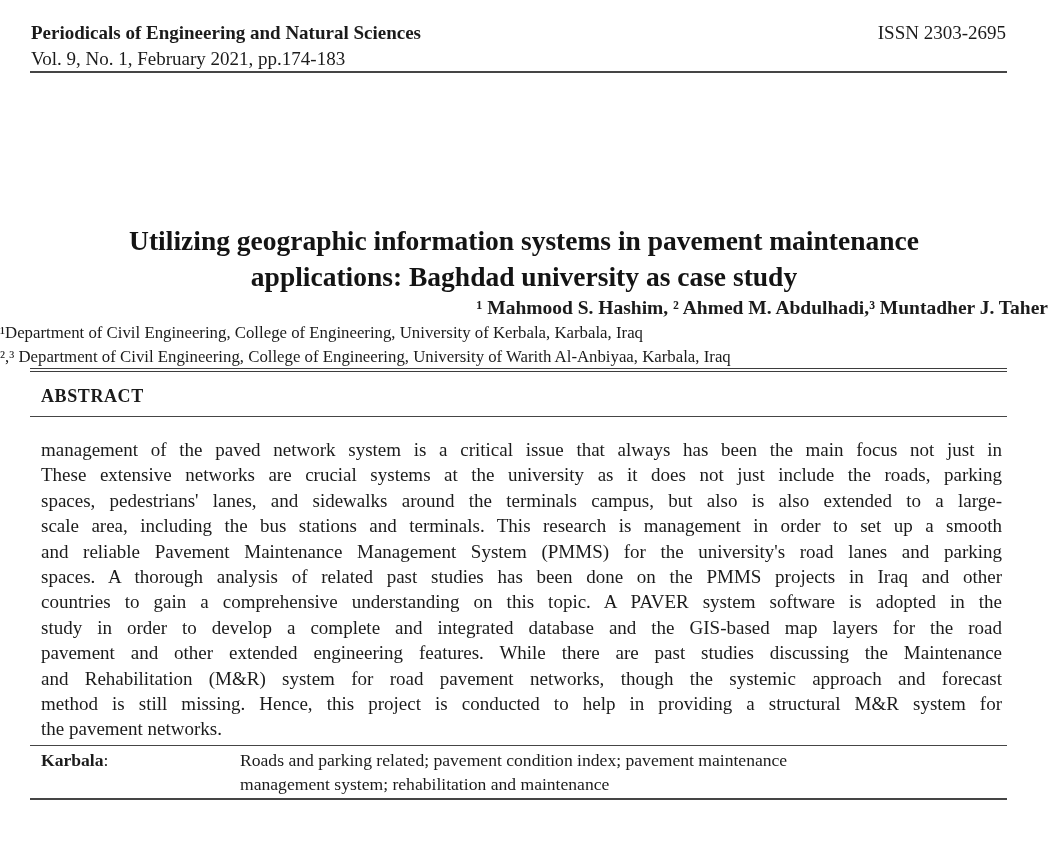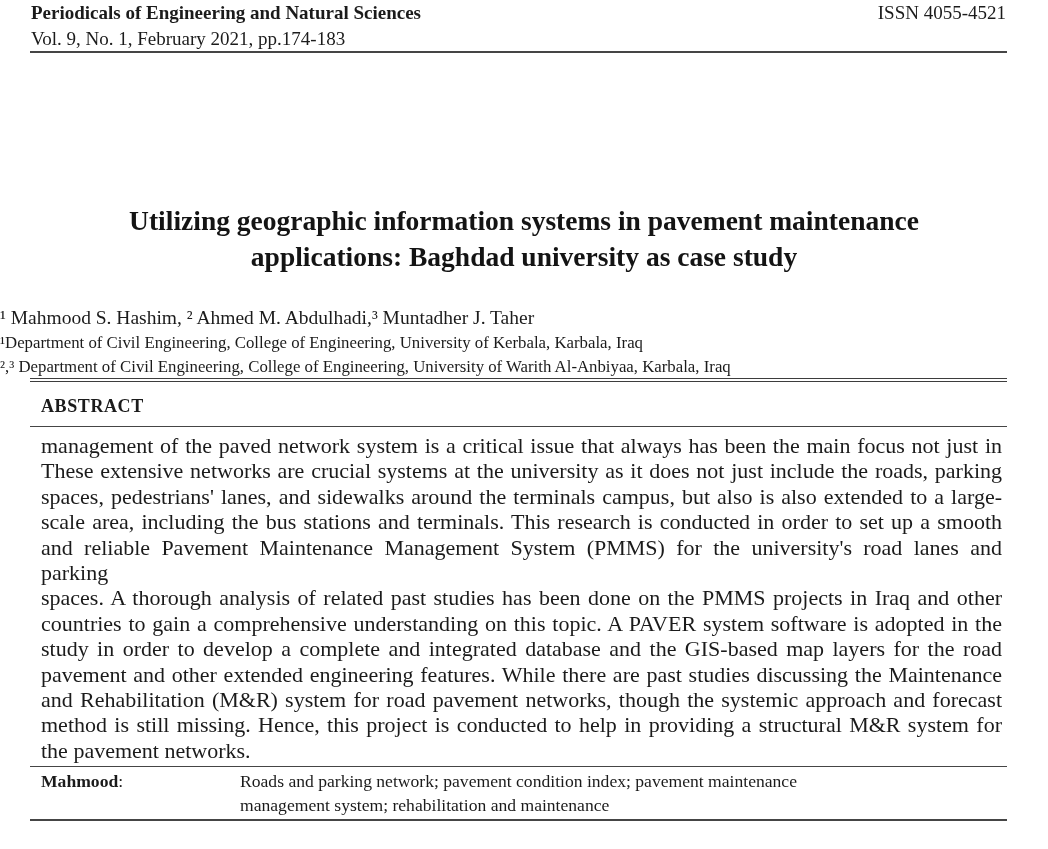--- a/index.html
+++ b/index.html
@@ -7,20 +7,21 @@
   body {
     width: 1048px;
     height: 849px;
     font-family: "Liberation Serif", "DejaVu Serif", serif;
     color: #1b1b1b;
     overflow: hidden;
   }
   .page {
     width: 1048px;
     height: 849px;
+    padding-top: 20px;
     background: #ffffff;
   }
 
   
   .journal-header { padding: 0 42px 0 31px; }
   .header-row {
     display: flex;
     justify-content: space-between;
     align-items: baseline;
     font-size: 19px;
@@ -47,46 +48,45 @@
   
   .article-title {
     margin-top: 150px;
     text-align: center;
     font-weight: bold;
     font-size: 27.5px;
     line-height: 36px;
     color: #141414;
   }
   .authors-line {
-    margin-top: 30px;
-    text-align: left;
-    font-weight: normal;
+    text-align: right;
+    font-weight: bold;
     font-size: 19.5px;
     line-height: 26px;
   }
   .affiliations {
     text-align: left;
     font-size: 16.8px;
     line-height: 23.5px;
   }
 
   
   .abstract-heading {
     margin: 13px 41px 0 30px;
     padding-left: 11px;
     font-weight: bold;
     font-size: 18px;
     line-height: 22px;
     letter-spacing: 0.6px;
   }
   .abstract-rule { margin-top: 9px; }
   .abstract-body {
-    margin: 6px 41px 0 30px;
+    margin: 20px 41px 0 30px;
     padding: 0 5px 0 11px;
-    font-size: 22px;
+    font-size: 19px;
     line-height: 25.4px;
   }
   .abstract-line { text-align: justify; text-align-last: justify; }
   .abstract-line.last { text-align-last: left; }
 
   
   .keywords-rule { margin-top: 3px; }
   .keywords-row {
     display: flex;
     margin: 2px 41px 0 30px;
@@ -101,21 +101,21 @@
   .bottom-rule { margin-top: 2px; }
 </style>
 </head>
 <body>
 
 <div class="page">
 
   <header class="journal-header">
     <div class="header-row">
       <span class="journal-name">Periodicals of Engineering and Natural Sciences</span>
-      <span class="issn">ISSN 4055-4521</span>
+      <span class="issn">ISSN 2303-2695</span>
     </div>
     <div class="volume-line">Vol. 9, No. 1, February 2021, pp.174-183</div>
   </header>
 
   <hr class="rule header-rule">
 
   <h1 class="article-title">
       <div class="title-line">Utilizing geographic information systems in pavement maintenance</div>
       <div class="title-line last">applications: Baghdad university as case study</div>
     </h1>
@@ -129,39 +129,39 @@
 
   <div class="double-rule"></div>
 
   <section>
     <div class="abstract-heading">ABSTRACT</div>
     <hr class="rule thin abstract-rule">
     <div class="abstract-body">
         <div class="abstract-line">management of the paved network system is a critical issue that always has been the main focus not just in</div>
         <div class="abstract-line">These extensive networks are crucial systems at the university as it does not just include the roads, parking</div>
         <div class="abstract-line">spaces, pedestrians' lanes, and sidewalks around the terminals campus, but also is also extended to a large-</div>
-        <div class="abstract-line">scale area, including the bus stations and terminals. This research is conducted in order to set up a smooth</div>
+        <div class="abstract-line">scale area, including the bus stations and terminals. This research is management in order to set up a smooth</div>
         <div class="abstract-line">and reliable Pavement Maintenance Management System (PMMS) for the university's road lanes and parking</div>
         <div class="abstract-line">spaces. A thorough analysis of related past studies has been done on the PMMS projects in Iraq and other</div>
         <div class="abstract-line">countries to gain a comprehensive understanding on this topic. A PAVER system software is adopted in the</div>
         <div class="abstract-line">study in order to develop a complete and integrated database and the GIS-based map layers for the road</div>
         <div class="abstract-line">pavement and other extended engineering features. While there are past studies discussing the Maintenance</div>
         <div class="abstract-line">and Rehabilitation (M&amp;R) system for road pavement networks, though the systemic approach and forecast</div>
         <div class="abstract-line">method is still missing. Hence, this project is conducted to help in providing a structural M&amp;R system for</div>
         <div class="abstract-line last">the pavement networks.</div>
       </div>
   </section>
 
   <hr class="rule thin keywords-rule">
 
   <div class="keywords-row">
     <div class="keywords-label-cell">
-      <span class="keywords-label">Mahmood</span><span class="keywords-colon">:</span>
+      <span class="keywords-label">Karbala</span><span class="keywords-colon">:</span>
     </div>
     <div class="keywords-value">
-        <div class="keyword-line">Roads and parking network; pavement condition index; pavement maintenance</div>
+        <div class="keyword-line">Roads and parking related; pavement condition index; pavement maintenance</div>
         <div class="keyword-line last">management system; rehabilitation and maintenance</div>
       </div>
   </div>
 
   <hr class="rule bottom-rule">
 
 </div>
 
 </body></html>

